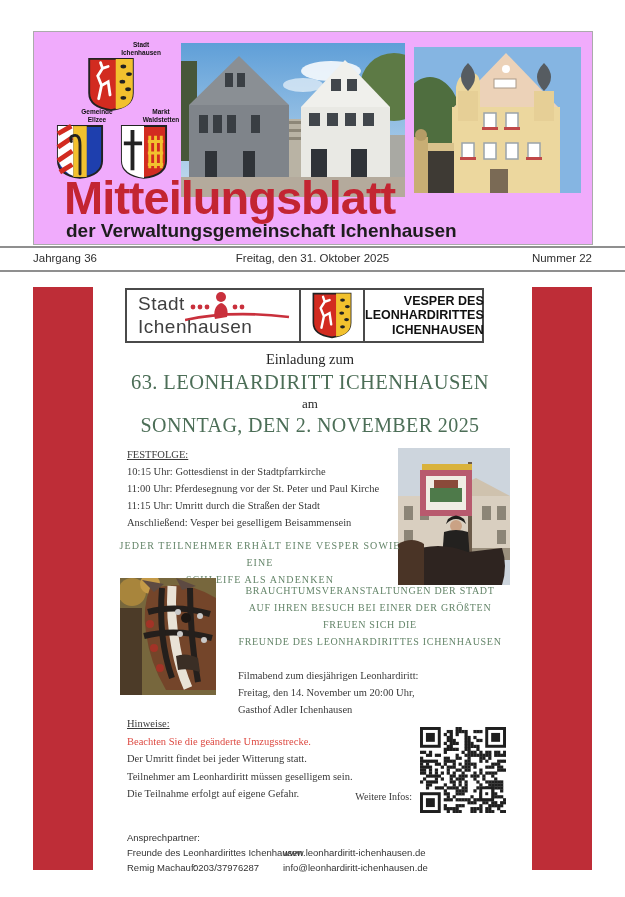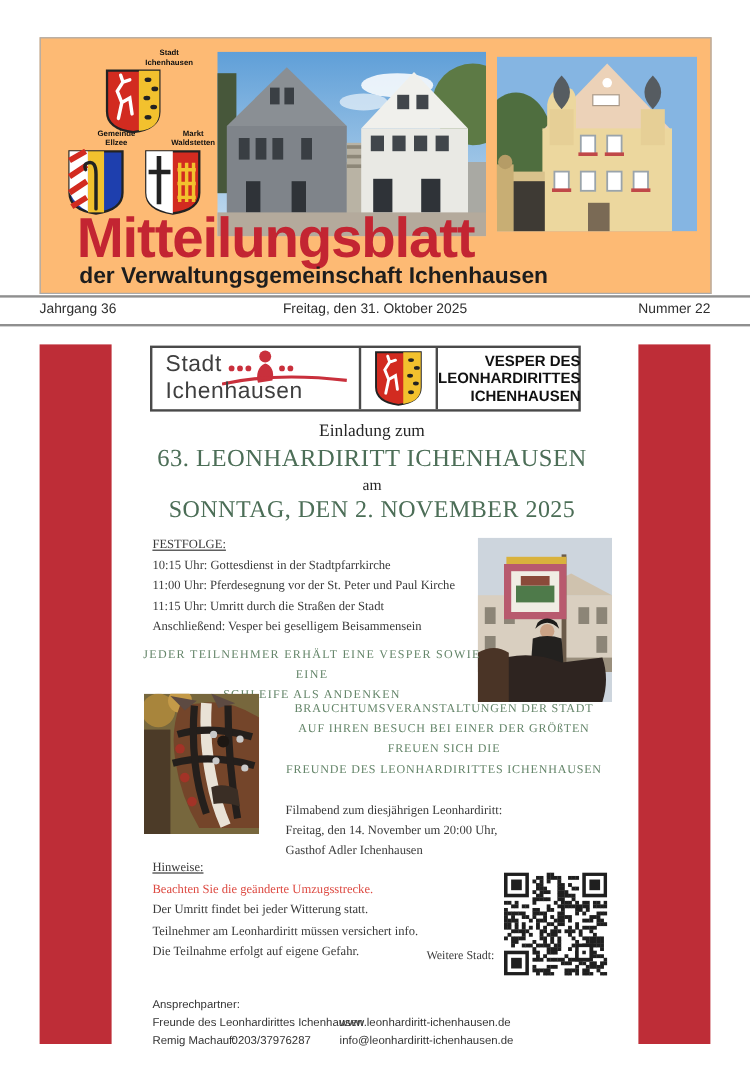--- a/index.html
+++ b/index.html
@@ -1,20 +1,20 @@
 <!DOCTYPE html>
 <html><head>
 <meta charset="utf-8">
 <style>
   html,body{margin:0;padding:0;background:#e9e9e9;}
   .page{position:relative;width:625px;height:897px;background:#ffffff;overflow:hidden;
         font-family:"Liberation Sans",sans-serif;color:#222;}
   
   .masthead-box{position:absolute;left:33px;top:31px;width:558px;height:212px;
-                border:1px solid #ababab;background:#fdba74;}
+                border:1px solid #ababab;background:#f0abfc;}
   .crest-label{position:absolute;font-size:6.5px;font-weight:bold;line-height:7.5px;
                text-align:center;color:#111;}
   .crest{position:absolute;}
   .photo{position:absolute;overflow:hidden;}
   .photo svg{display:block;}
   .masthead-title{position:absolute;left:30px;top:138px;font-size:47px;font-weight:bold;
                   letter-spacing:-1px;color:#c32532;}
   .masthead-subtitle{position:absolute;left:32px;top:188px;font-size:19px;font-weight:bold;color:#1d1d1d;}
   
   .rule{position:absolute;left:0;width:625px;height:2px;background:#8f8f8f;}
@@ -343,25 +343,25 @@
   <div class="filmabend">
     <div class="hd">Filmabend zum diesjährigen Leonhardiritt:</div>
     <div>Freitag, den 14. November um 20:00 Uhr,</div>
     <div>Gasthof Adler Ichenhausen</div>
   </div>
 
   <div class="hinweise">
     <div class="hd">Hinweise:</div>
     <div class="warn">Beachten Sie die geänderte Umzugsstrecke.</div>
     <div>Der Umritt findet bei jeder Witterung statt.</div>
-    <div>Teilnehmer am Leonhardiritt müssen versichert info.</div>
+    <div>Teilnehmer am Leonhardiritt müssen geselligem sein.</div>
     <div>Die Teilnahme erfolgt auf eigene Gefahr.</div>
   </div>
 
-  <div class="weitere">Weitere Stadt:</div>
+  <div class="weitere">Weitere Infos:</div>
   <div class="qr">
     <svg id="qr-svg" width="86" height="86" viewBox="0 0 86 86">
         <rect x="35.58620689655173" y="0" width="3.2155172413793105" height="3.2155172413793105" fill="#1f1f1f"></rect>
         <rect x="38.55172413793104" y="0" width="3.2155172413793105" height="3.2155172413793105" fill="#1f1f1f"></rect>
         <rect x="26.689655172413794" y="2.9655172413793105" width="3.2155172413793105" height="3.2155172413793105" fill="#1f1f1f"></rect>
         <rect x="29.655172413793103" y="2.9655172413793105" width="3.2155172413793105" height="3.2155172413793105" fill="#1f1f1f"></rect>
         <rect x="35.58620689655173" y="2.9655172413793105" width="3.2155172413793105" height="3.2155172413793105" fill="#1f1f1f"></rect>
         <rect x="38.55172413793104" y="2.9655172413793105" width="3.2155172413793105" height="3.2155172413793105" fill="#1f1f1f"></rect>
         <rect x="41.51724137931035" y="2.9655172413793105" width="3.2155172413793105" height="3.2155172413793105" fill="#1f1f1f"></rect>
         <rect x="44.48275862068966" y="2.9655172413793105" width="3.2155172413793105" height="3.2155172413793105" fill="#1f1f1f"></rect>

